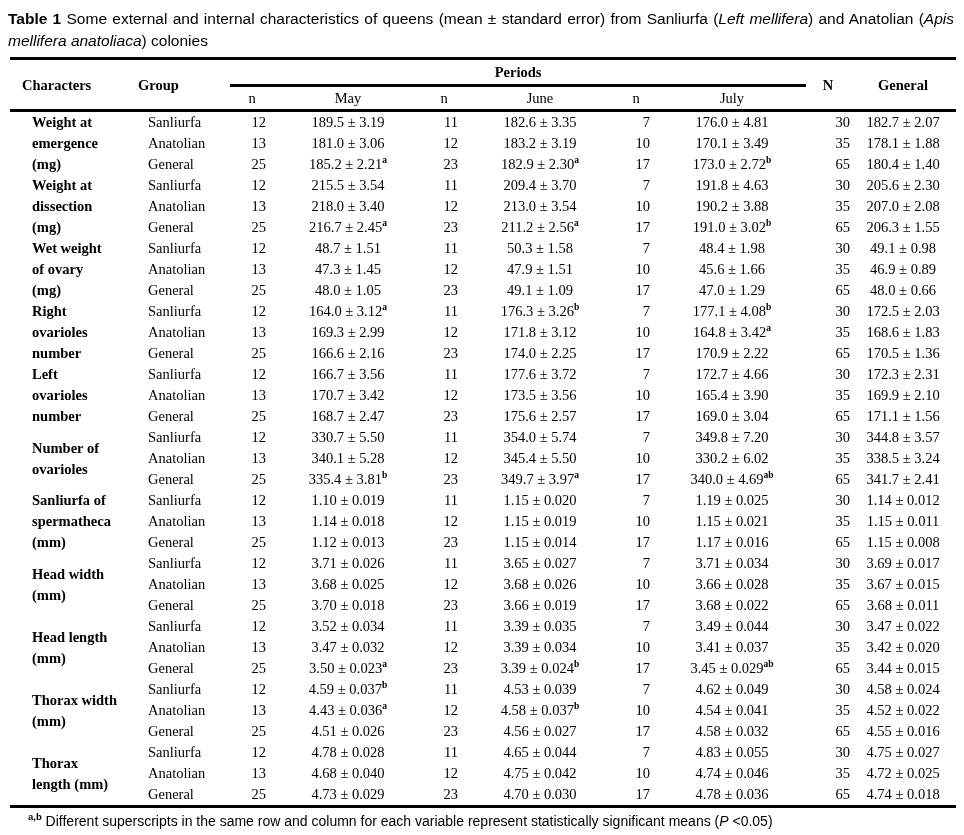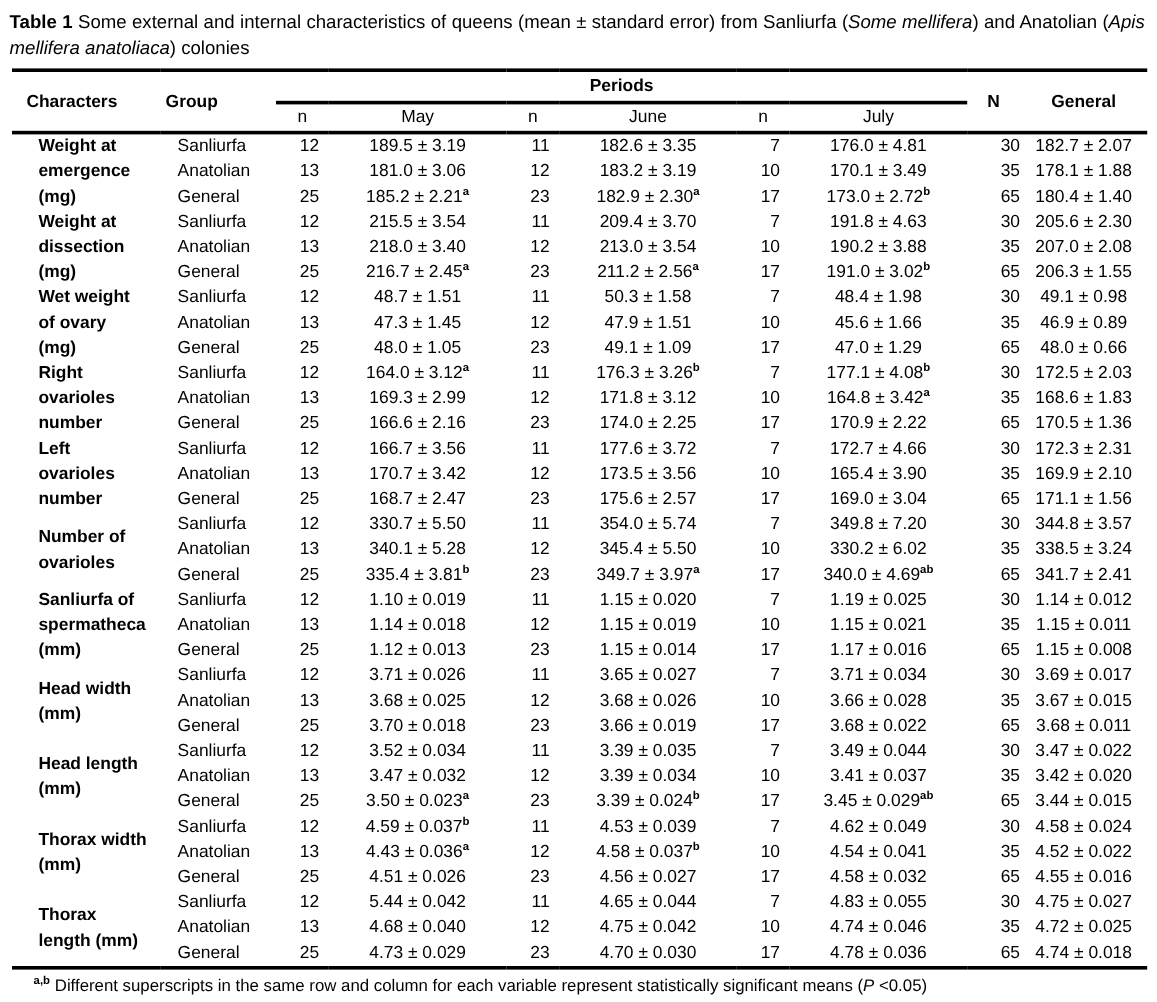--- a/index.html
+++ b/index.html
@@ -26,20 +26,21 @@
   .title .i { font-style: italic; }
 
   table.data-table {
     margin-left: 2px;
     width: 946px;
     table-layout: fixed;
     border-collapse: collapse;
     border-top: 3px solid #000;
     border-bottom: 3px solid #000;
     font-size: 14.5px;
+    font-family: Liberation Serif, serif;
   }
   thead th {
     font-weight: bold;
     vertical-align: middle;
     padding: 0;
     line-height: 20px;
   }
   th.periods-th {
     text-align: center;
     border-bottom: 3px solid #000;
@@ -87,21 +88,21 @@
   .footnote {
     margin: 3px 0 0 20px;
     font-size: 14px;
     line-height: 20px;
   }
   .footnote .i { font-style: italic; }
 </style>
 </head>
 <body>
 
-<p class="title"><span class="b">Table 1 </span><span>Some external and internal characteristics of queens (mean ± standard error) from Sanliurfa (</span><span class="i">Some mellifera</span><span>) and Anatolian (</span><span class="i">Apis mellifera anatoliaca</span><span>) colonies</span></p>
+<p class="title"><span class="b">Table 1 </span><span>Some external and internal characteristics of queens (mean ± standard error) from Sanliurfa (</span><span class="i">Left mellifera</span><span>) and Anatolian (</span><span class="i">Apis mellifera anatoliaca</span><span>) colonies</span></p>
 
 <table class="data-table">
   <colgroup>
     <col style="width:124px">
       <col style="width:96px">
     <col style="width:44px">
       <col style="width:148px">
     <col style="width:44px">
       <col style="width:148px">
     <col style="width:44px">
@@ -481,21 +482,21 @@
         <td class="n-cell">17</td>
         <td class="val-cell">4.58 ± 0.032</td>
         <td class="Ntot-cell">65</td>
         <td class="val-cell">4.55 ± 0.016</td>
       </tr>
       <tr>
         <td class="char-cell vmid" rowspan="3">Thorax
 length (mm)</td>
         <td class="group-cell">Sanliurfa</td>
         <td class="n-cell">12</td>
-        <td class="val-cell">5.44 ± 0.042</td>
+        <td class="val-cell">4.78 ± 0.028</td>
         <td class="n-cell">11</td>
         <td class="val-cell">4.65 ± 0.044</td>
         <td class="n-cell">7</td>
         <td class="val-cell">4.83 ± 0.055</td>
         <td class="Ntot-cell">30</td>
         <td class="val-cell">4.75 ± 0.027</td>
       </tr>
       <tr>
         <td class="group-cell">Anatolian</td>
         <td class="n-cell">13</td>

